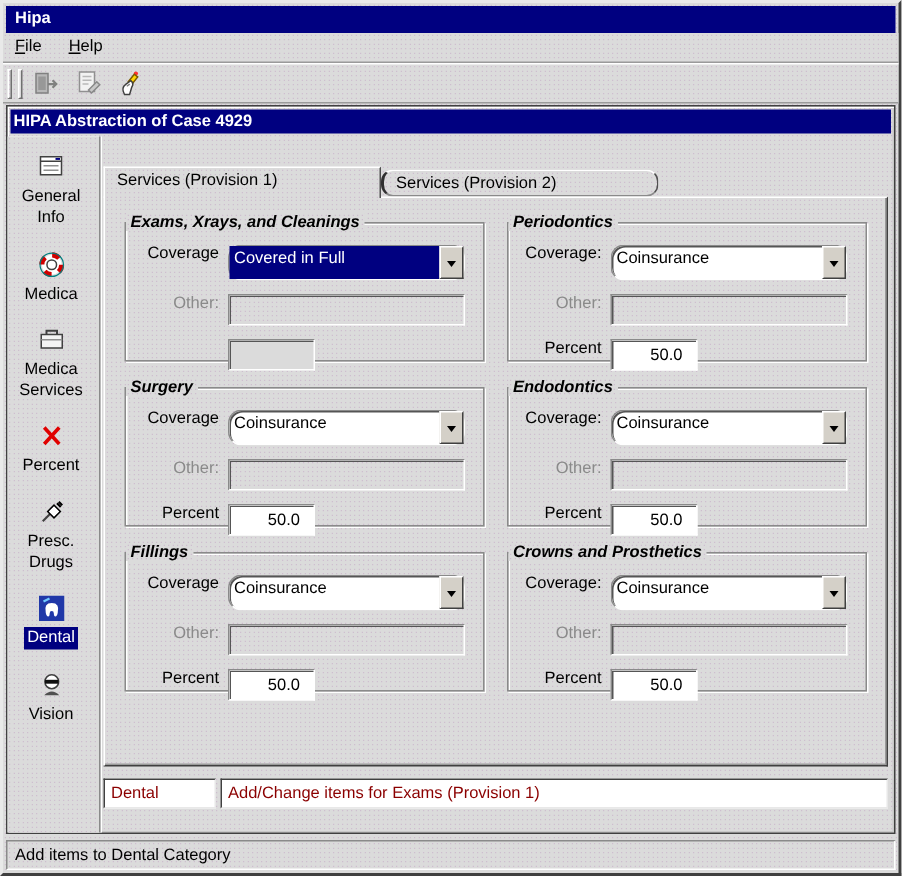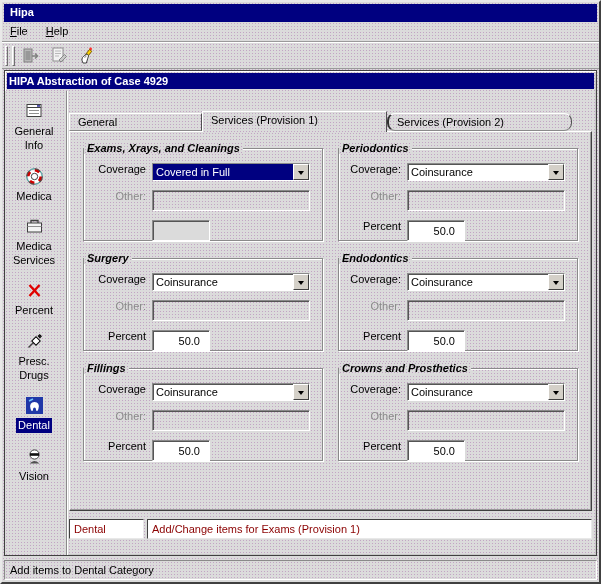--- a/index.html
+++ b/index.html
@@ -71,21 +71,21 @@
   .groupbox {
     position:relative; border:1px solid #8a8a8a;
     box-shadow: inset 1px 1px 0 #fff, 1px 1px 0 #fff;
     padding:14px 12px 0 8px;
   }
   .legend { position:absolute; top:-7px; left:0; font-weight:bold; font-style:italic; padding:0 3px; white-space:nowrap; }
   .frow { display:flex; margin-bottom:9px; }
   .flabel { width:54px; flex:0 0 auto; text-align:right; margin-right:6px; white-space:nowrap; }
   .flabel.dim { color:#8a8a8a; }
   .sunken { border:1px solid; border-color:#8a8a8a #fff #fff #8a8a8a; box-shadow: inset 1px 1px 0 #555; }
-  .combo { flex:1; height:18px; display:flex; background:#fff; }
+  .combo { flex:1; height:24px; display:flex; background:#fff;border-radius:9px; }
   .combo-text { flex:1; padding:2px 3px; white-space:nowrap; overflow:hidden; }
   .combo-text.highlight { background:#000080; color:#fff; }
   .combo-btn {
     width:16px; flex:0 0 auto; background:#d4d0c8; display:flex; align-items:center; justify-content:center;
     border:1px solid; border-color:#fff #404040 #404040 #fff; cursor:default;
   }
   .arrow { width:0; height:0; border:3px solid transparent; border-top:4px solid #000; margin-top:4px; }
   .tfield { height:21px; font:11px "Liberation Sans", sans-serif; padding:7px 3px; outline:none; }
   .tfield:disabled { color:#555; }
   .other-field { flex:1; }
@@ -232,21 +232,20 @@
                 <path d="M3.5 15.5 q5-5 10 0 z" fill="#505050"></path>
               </svg>
           </span>
           <span class="side-label">Vision</span>
         </div>
       </div>
 
       <div class="main">
 
         <div class="tabs">
-          <div class="tab t0 dither">General</div>
           <div class="tab t1 active dither">Services (Provision 1)</div>
           <div class="tab t2 dither">Services (Provision 2)</div>
         </div>
 
         <div class="panel dither">
           <div class="groups">
 
             <div class="groupbox">
               <div class="legend dither">Exams, Xrays, and Cleanings</div>
               <div class="frow">

